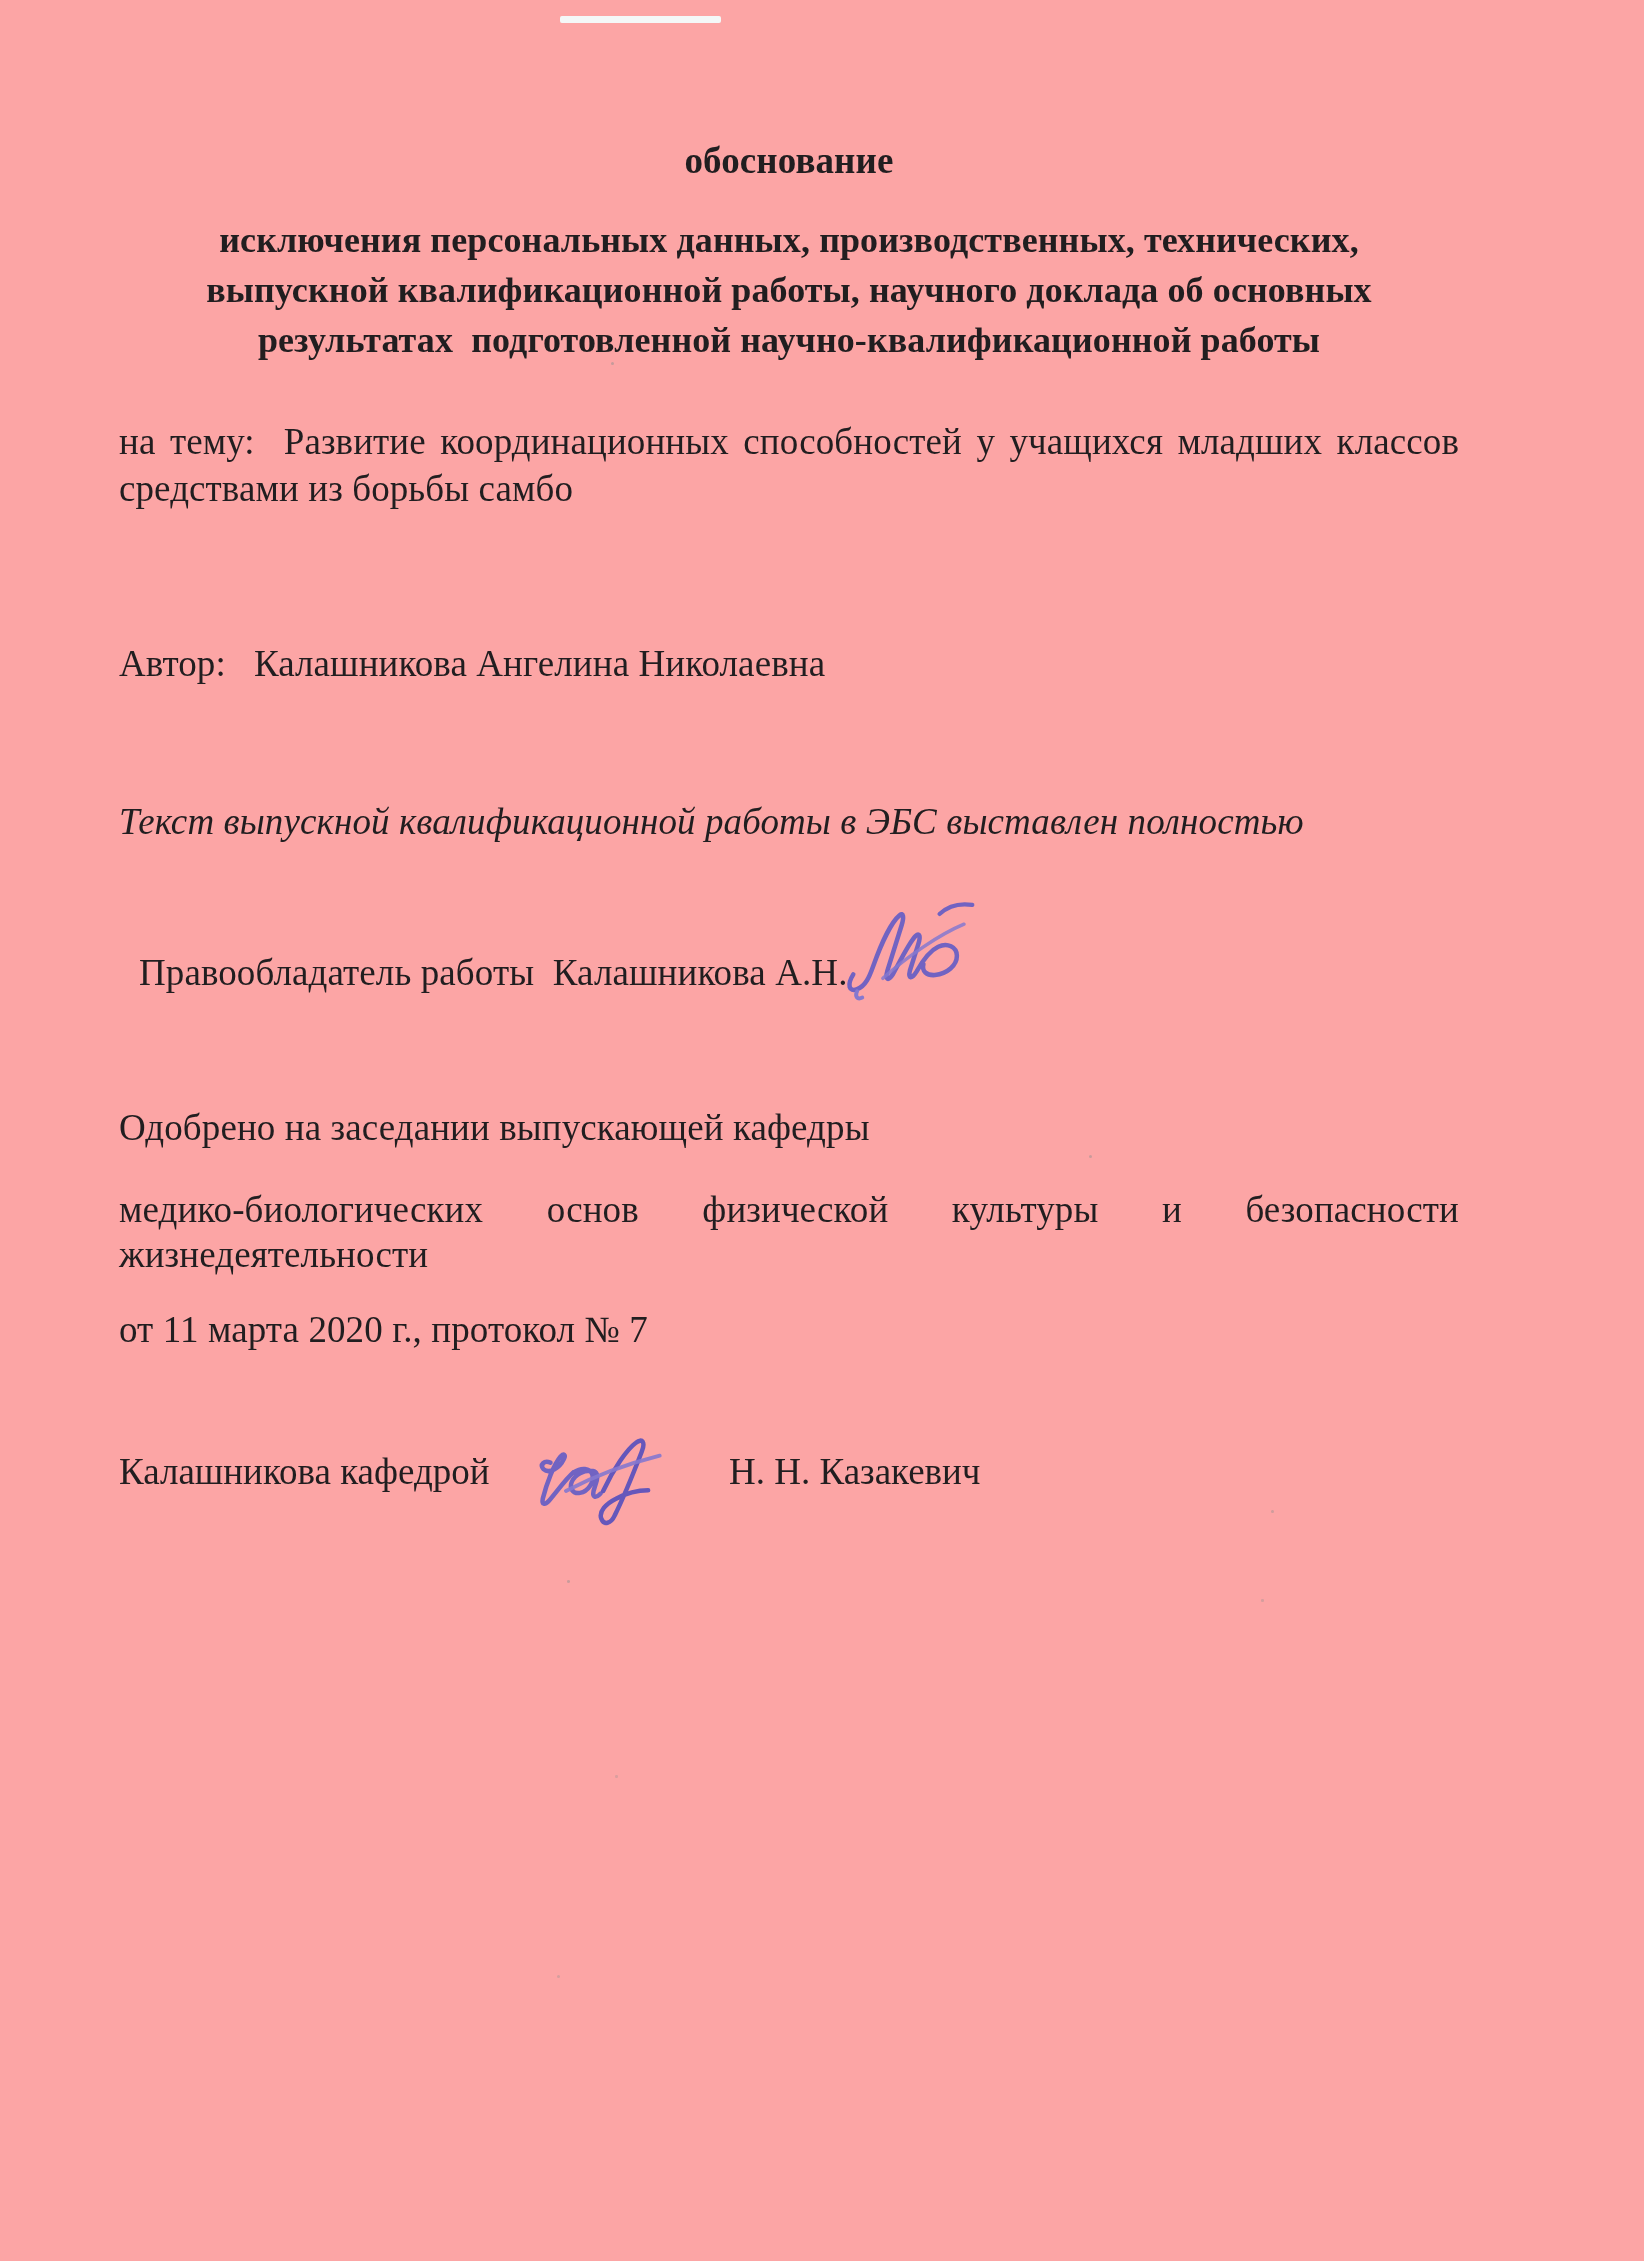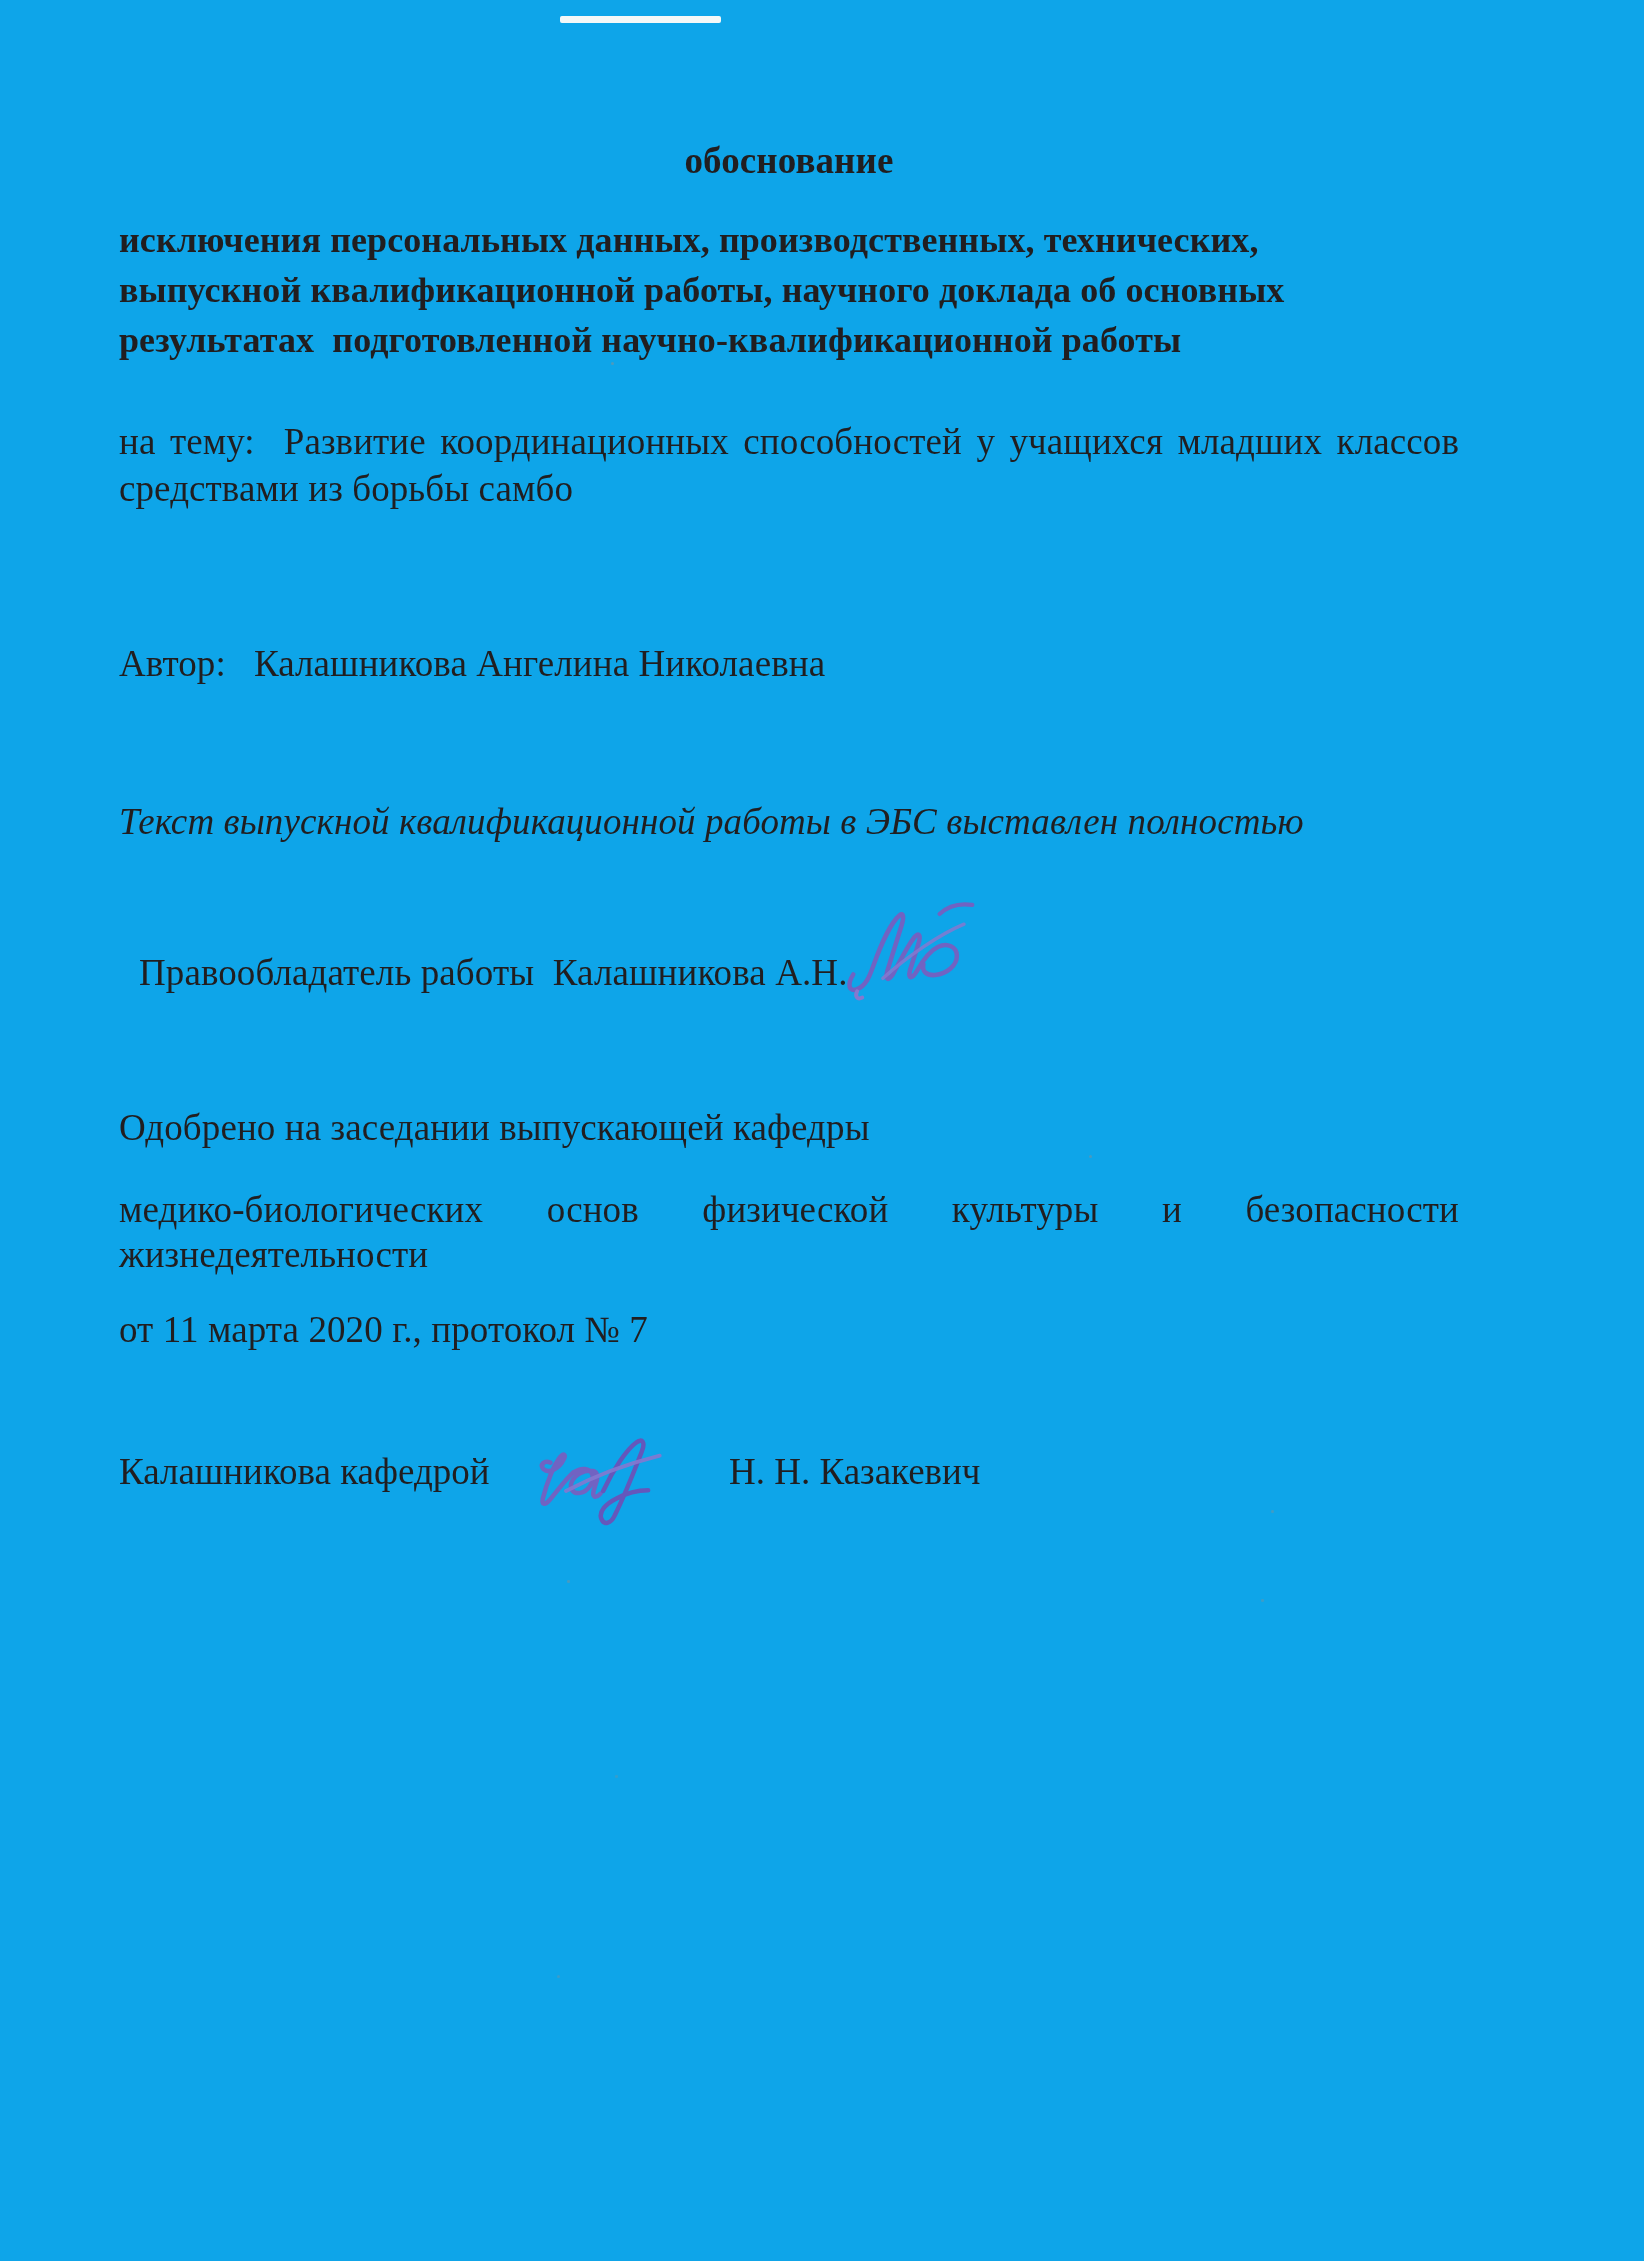--- a/index.html
+++ b/index.html
@@ -4,41 +4,42 @@
 <style>
   html, body {
     margin: 0;
     padding: 0;
     background: #ffffff;
   }
   .page {
     position: relative;
     width: 1644px;
     height: 2261px;
-    background: #0ea5e9;
+    background: #fca5a5;
     overflow: hidden;
     font-family: "Liberation Serif", "DejaVu Serif", serif;
     color: #211e20;
   }
   .block {
     position: absolute;
     left: 119px;
     width: 1340px;
     font-size: 37px;
     line-height: 47px;
     letter-spacing: 0.1px;
   }
   .doc-title {
     top: 137px;
     text-align: center;
     font-weight: 700;
     font-size: 37px;
   }
   .heading {
     top: 215px;
+    text-align: center;
     font-weight: 700;
     font-size: 36px;
     line-height: 50px;
   }
   .topic { top: 418px; }
   .justify-line {
     text-align: justify;
     text-align-last: justify;
   }
   .author-line { top: 640px; }

